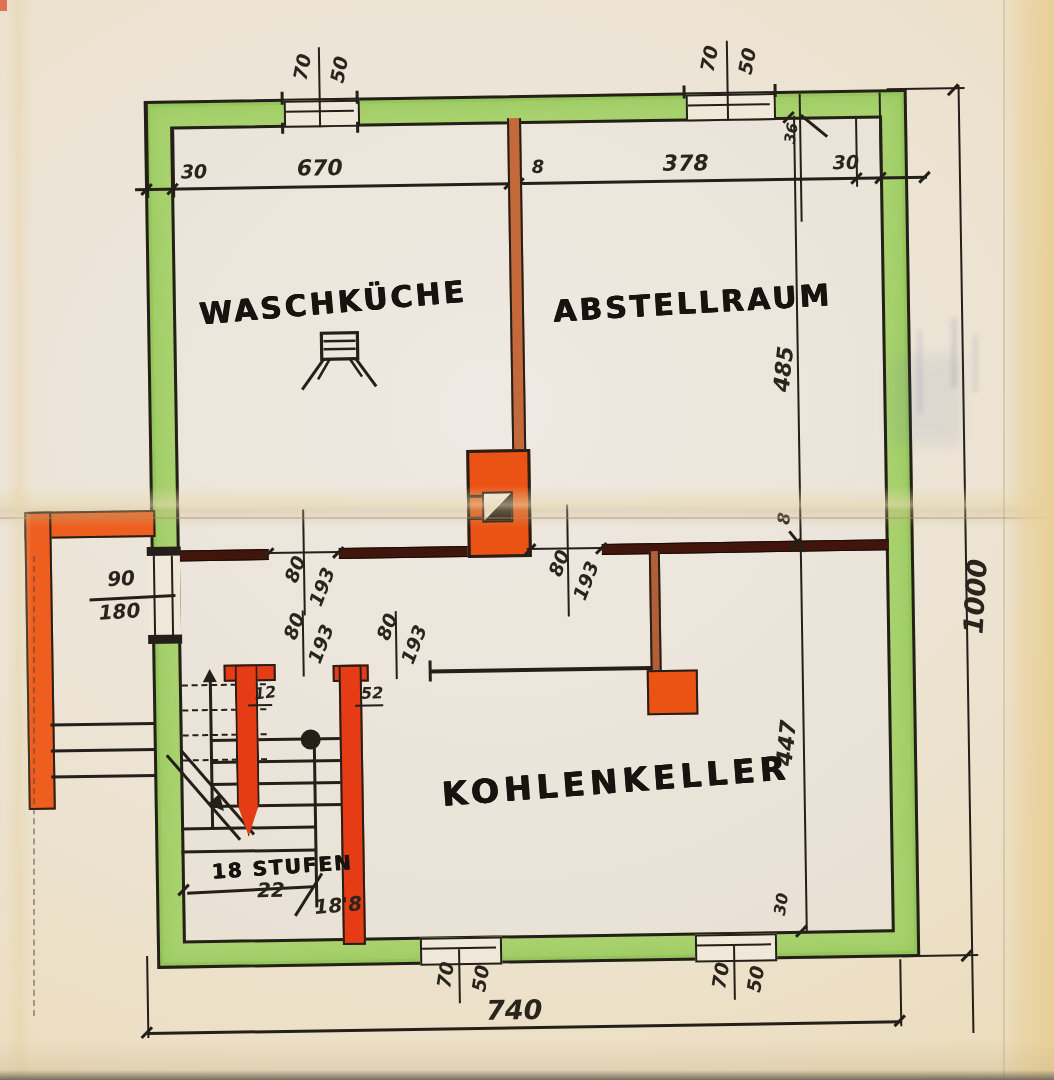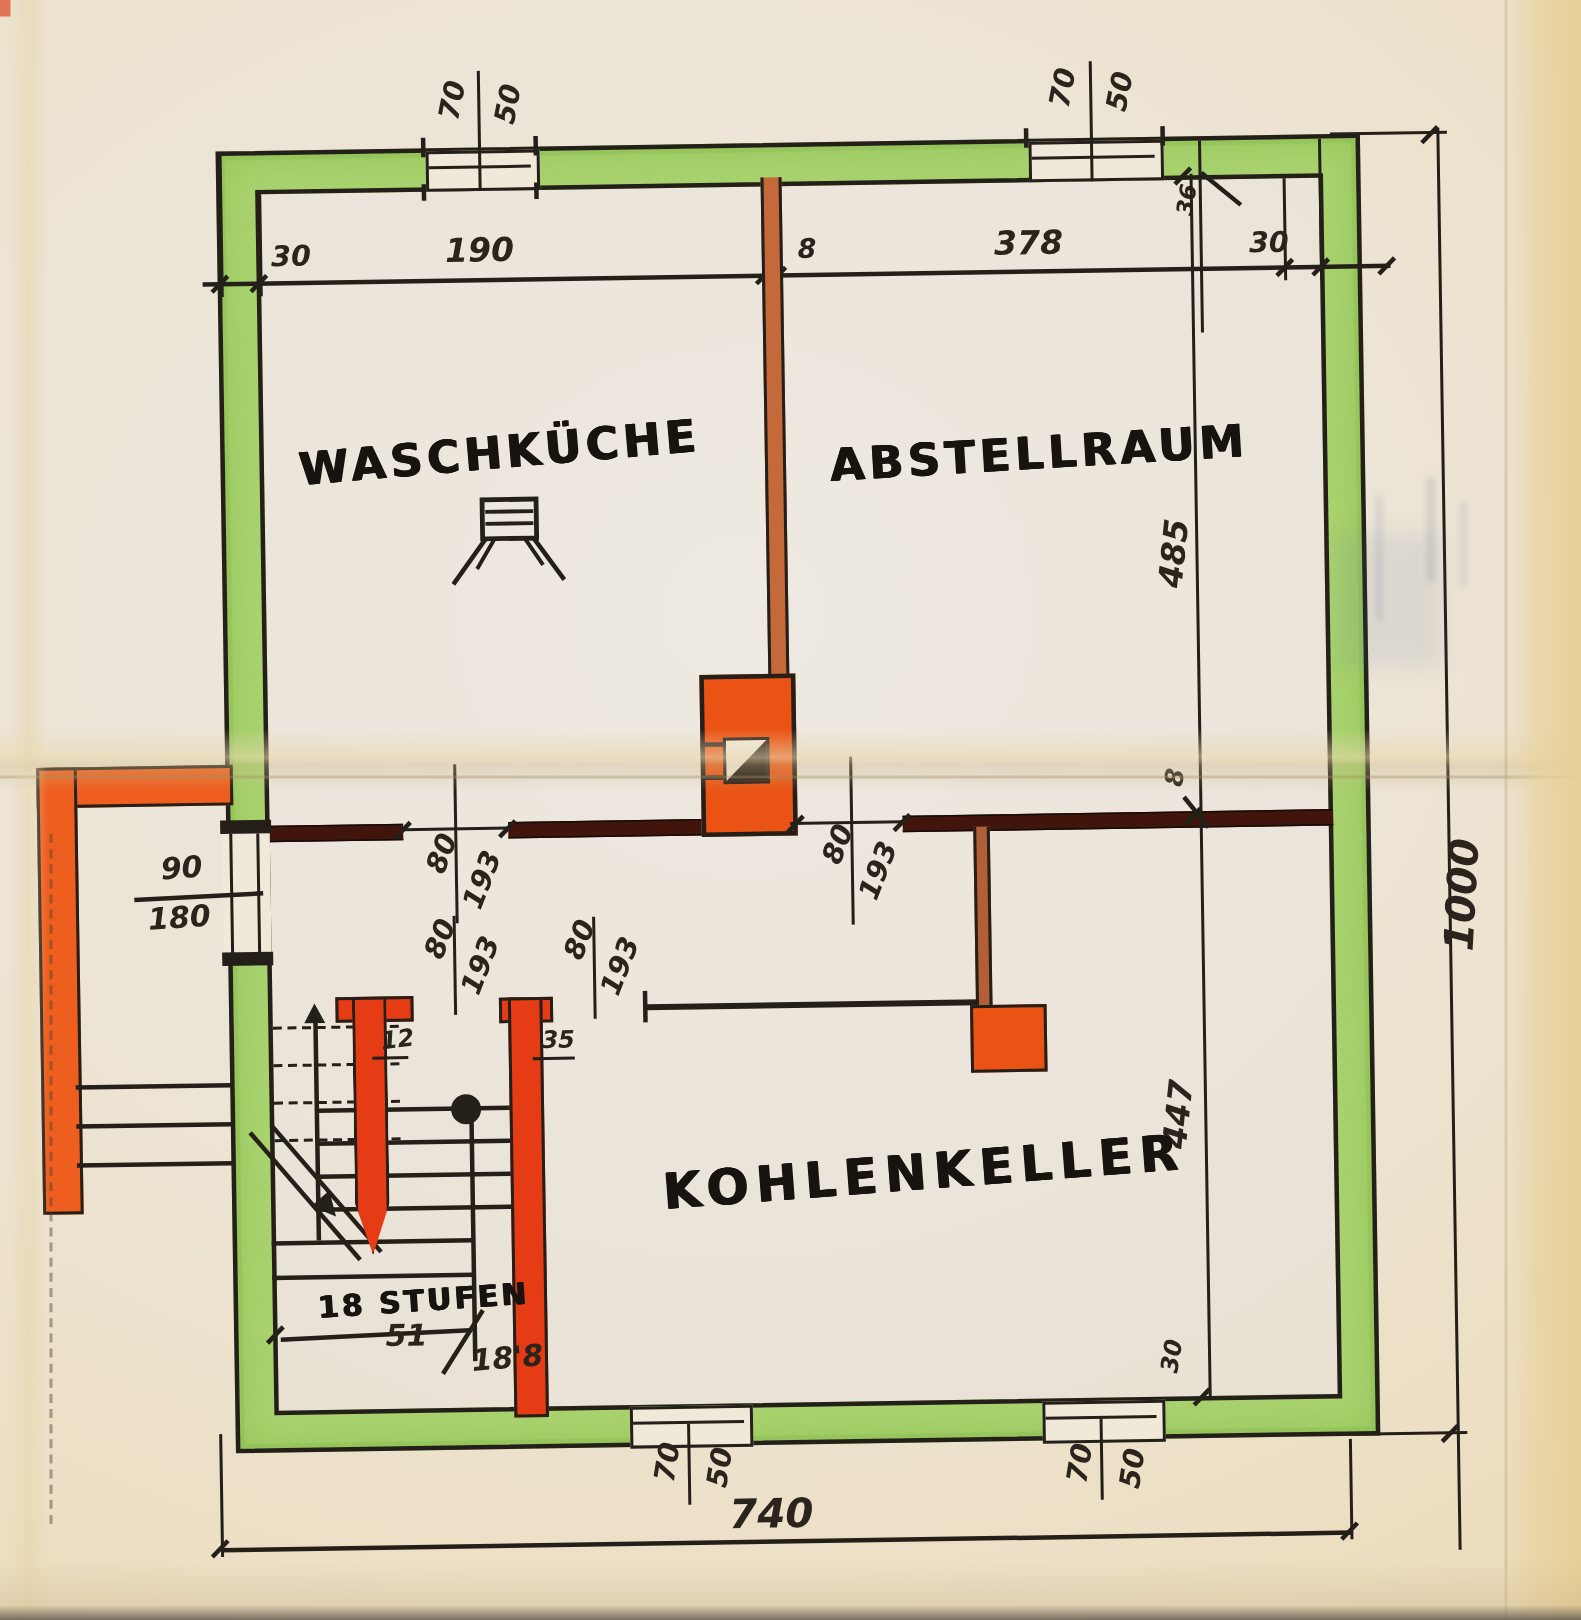--- a/index.html
+++ b/index.html
@@ -69,21 +69,21 @@
     <div class="ln" style="left:861px;top:124px;width:1.8px;height:68px;"></div>
     <div class="ln" style="left:885px;top:98px;width:1.8px;height:94px;"></div>
     <div class="tk" style="left:150px;top:176px;"></div>
     <div class="tk" style="left:176px;top:176px;"></div>
     <div class="tk" style="left:513px;top:176px;"></div>
     <div class="tk" style="left:522px;top:176px;"></div>
     <div class="tk" style="left:860px;top:176px;"></div>
     <div class="tk" style="left:884px;top:176px;"></div>
     <div class="tk" style="left:928px;top:176px;"></div>
     <div class="dim" style="left:186px;top:157px;">30</div>
-    <div class="dim" style="left:302px;top:154px;font-size:22px;">190</div>
+    <div class="dim" style="left:302px;top:154px;font-size:22px;">670</div>
     <div class="dim" style="left:537px;top:158px;font-size:18px;">8</div>
     <div class="dim" style="left:668px;top:155px;font-size:22px;">378</div>
     <div class="dim" style="left:838px;top:158px;">30</div>
 
     <div class="a" style="left:513px;top:118px;width:10px;height:334px;background:#c4693a;border-left:2.5px solid var(--ink);border-right:2.5px solid var(--ink);"></div>
     <div class="a" style="left:467px;top:449px;width:58px;height:102px;background:var(--orange);border:3px solid var(--ink);"></div>
     <div class="a" style="left:482px;top:491px;width:27px;height:27px;border:2.5px solid var(--ink);background:linear-gradient(135deg,#f2ece0 49%,#1c1713 51%);"></div>
     <div class="ln" style="left:467px;top:494px;width:15px;height:2.5px;"></div>
     <div class="ln" style="left:467px;top:516px;width:15px;height:2.5px;"></div>
 
@@ -157,26 +157,26 @@
     <div class="a" style="left:330px;top:662px;width:32px;height:13px;background:var(--red);border:2px solid var(--ink);"></div>
     <div class="a" style="left:336px;top:662px;width:19px;height:276px;background:var(--red);border:2px solid var(--ink);"></div>
     <div class="ln" style="left:300px;top:607px;width:1.8px;height:66px;"></div>
     <div class="dim" style="left:279px;top:613px;transform:rotate(-68deg);">80</div>
     <div class="dim" style="left:299px;top:631px;transform:rotate(-68deg);">193</div>
     <div class="ln" style="left:393px;top:609px;width:1.8px;height:68px;"></div>
     <div class="dim" style="left:372px;top:615px;transform:rotate(-68deg);">80</div>
     <div class="dim" style="left:392px;top:633px;transform:rotate(-68deg);">193</div>
     <div class="dim" style="left:251px;top:681px;font-size:16px;transform:rotate(-6deg);">12</div>
     <div class="ln" style="left:245px;top:700px;width:24px;height:2px;"></div>
-    <div class="dim" style="left:358px;top:683px;font-size:16px;">35</div>
+    <div class="dim" style="left:358px;top:683px;font-size:16px;">52</div>
     <div class="ln" style="left:352px;top:702px;width:28px;height:2px;"></div>
     <div class="room" style="left:206px;top:851px;font-size:20px;letter-spacing:2px;transform:rotate(-3deg);">18 STUFEN</div>
     <div class="ln" style="left:181px;top:884px;width:126px;height:2.5px;transform:rotate(-2deg);"></div>
     <div class="tk" style="left:176px;top:877px;"></div>
-    <div class="dim" style="left:251px;top:876px;font-size:20px;">51</div>
+    <div class="dim" style="left:251px;top:876px;font-size:20px;">22</div>
     <div class="ln" style="left:301px;top:866px;width:2.5px;height:50px;transform:rotate(33deg);"></div>
     <div class="dim" style="left:308px;top:892px;font-size:20px;transform:rotate(-4deg);">18'8</div>
 
     <div class="a" style="left:648px;top:553px;width:7px;height:122px;background:#b25f38;border-left:2.5px solid var(--ink);border-right:2.5px solid var(--ink);"></div>
     <div class="a" style="left:644px;top:672px;width:47px;height:41px;background:var(--orange);border:2.5px solid var(--ink);"></div>
     <div class="ln" style="left:428px;top:668px;width:222px;height:3.5px;"></div>
     <div class="ln" style="left:426px;top:659px;width:3px;height:21px;"></div>
 
     <div class="room" style="left:202px;top:282px;font-size:30px;letter-spacing:3px;transform:rotate(-4deg);">WASCHKÜCHE</div>
     <div class="room" style="left:556px;top:288px;font-size:30px;letter-spacing:3px;transform:rotate(-2.5deg);">ABSTELLRAUM</div>

